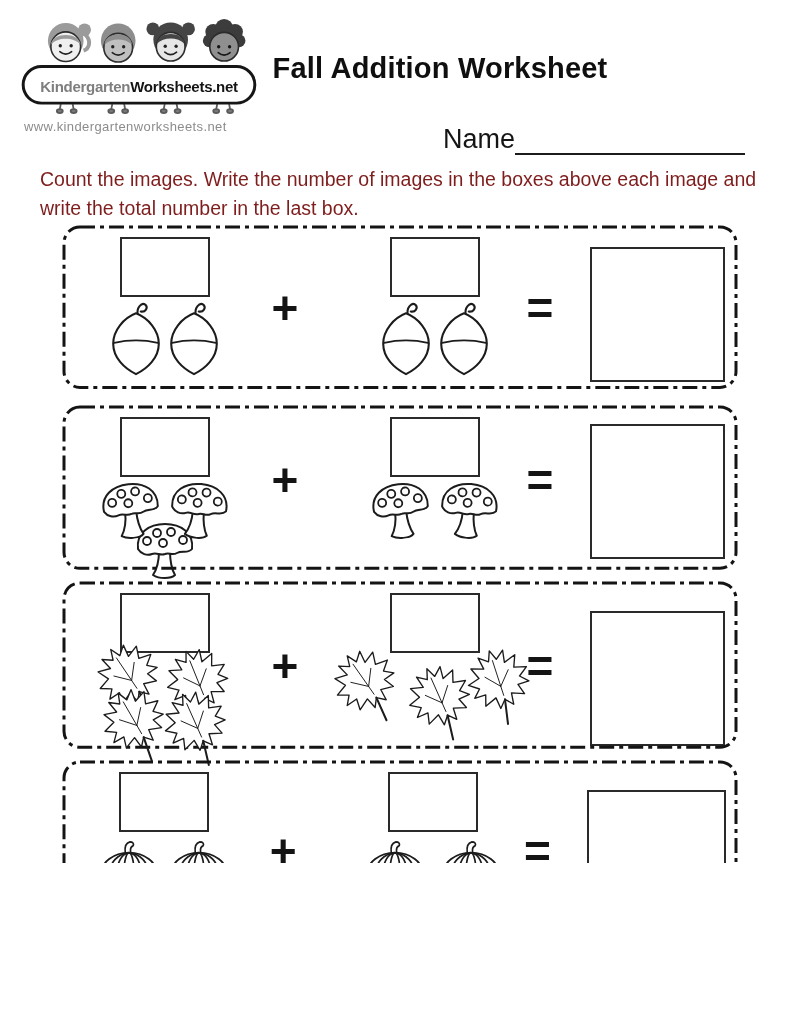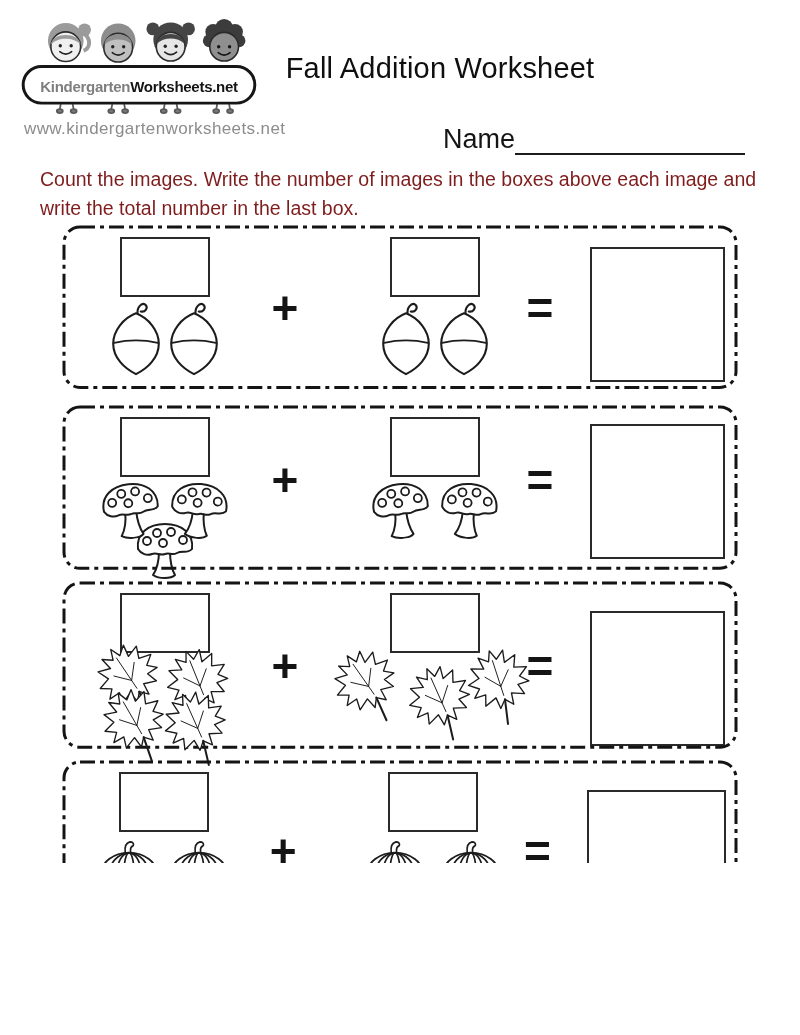--- a/index.html
+++ b/index.html
@@ -2,23 +2,23 @@
 <html><head>
 <meta charset="utf-8">
 <style>
   * { margin:0; padding:0; box-sizing:border-box; }
   html,body { background:#fff; }
   body { font-family:"Liberation Sans", sans-serif; color:#111; }
   .page { position:relative; width:800px; height:856px; margin:7px auto; background:#fff; overflow:hidden;border-radius:12px; }
 
   
   .logo-svg { position:absolute; left:20px; top:10px; width:238px; height:99px; }
-  .site-url { position:absolute; left:24px; top:112px; font-size:17px; letter-spacing:.4px; color:#8c8c8c; }
+  .site-url { position:absolute; left:24px; top:112px; font-size:13px; letter-spacing:.4px; color:#8c8c8c; }
   .page-title { position:absolute; left:250px; top:45px; width:380px; text-align:center;
-                font-size:29px; font-weight:400; letter-spacing:.2px; color:#0f0f0f; }
+                font-size:29px; font-weight:700; letter-spacing:.2px; color:#0f0f0f; }
   .name-row { position:absolute; left:443px; top:116px; display:flex; align-items:flex-end; }
   .name-label { font-size:27px; color:#151515; line-height:32px; }
   .name-underline { width:230px; height:30px; border-bottom:2.5px solid #1c1c1c; }
   .instructions { position:absolute; left:40px; top:158px; width:724px;
                   font-size:19.5px; line-height:29px; color:#7f1d1d; }
 
   
   .rows { position:absolute; left:62px; top:218px; width:676px; }
   .problem-row { position:relative; display:flex; align-items:flex-start;
                  padding:10px 12px 0 28px; }

